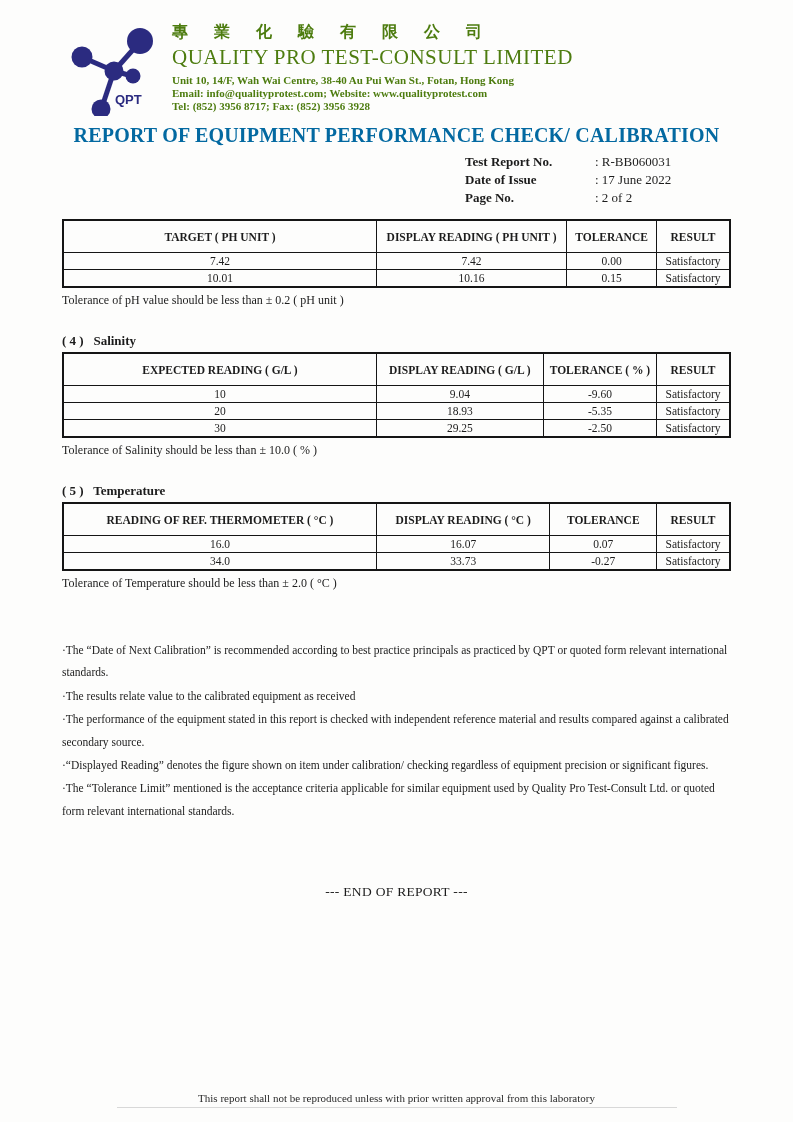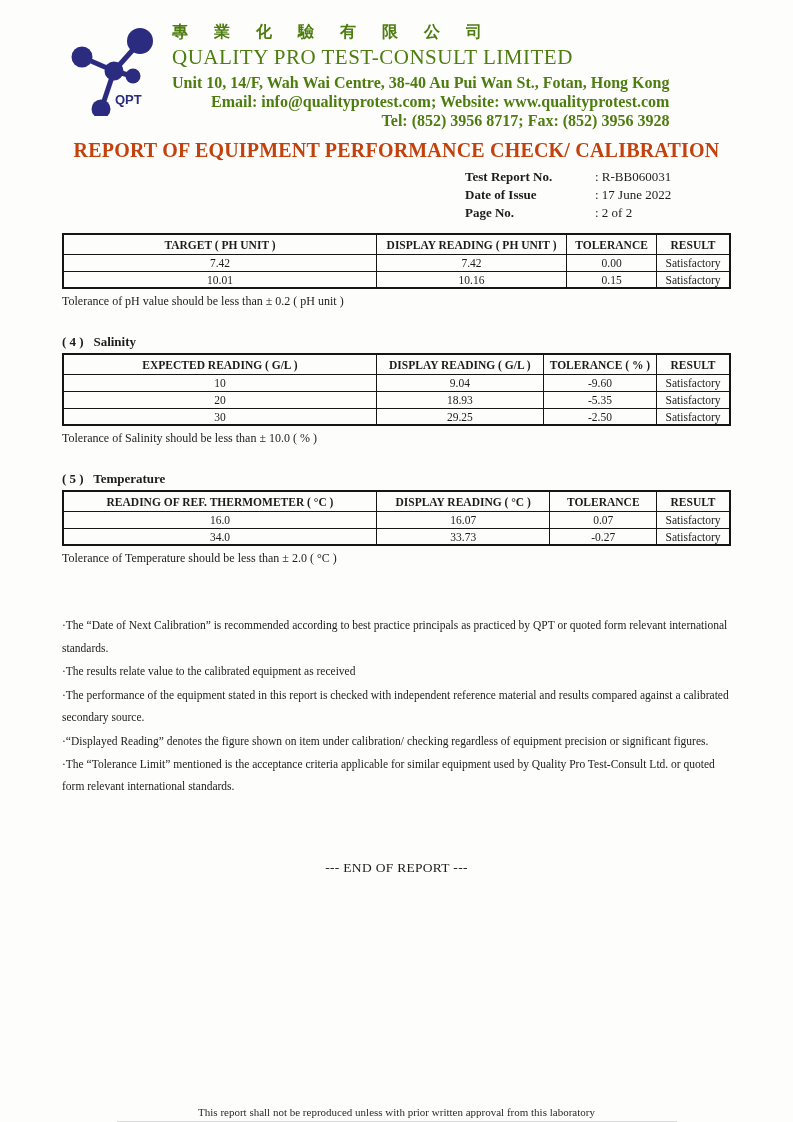--- a/index.html
+++ b/index.html
@@ -17,57 +17,57 @@
 
   
   .header { display: flex; margin-top: 14px; }
   .logo-box { width: 102px; height: 102px; flex: 0 0 auto; }
   .header-text { margin-left: 8px; padding-top: 8px; color: #4d7c0f; }
   .company-zh {
     font-size: 16px; font-weight: bold; letter-spacing: 11px;
     white-space: pre;
   }
   .company-en { font-size: 21px; letter-spacing: 0.5px; margin-top: 2px; }
-  .addr { font-size: 16px; font-weight: bold; line-height: 1.18; margin-top: 4px; text-align: right; }
+  .addr { font-size: 11px; font-weight: bold; line-height: 1.18; margin-top: 4px; }
   .addr-line { white-space: pre; }
 
   
   .report-title {
     text-align: center; font-weight: bold; font-size: 20px;
-    letter-spacing: 0.2px; margin-top: 8px; color: #c2410c;
+    letter-spacing: 0.2px; margin-top: 8px; color: #0369a1;
   }
   .report-info { margin-top: 6px; margin-left: 403px; font-size: 13px; }
   .report-info-row { display: flex; line-height: 1.38; }
   .report-info-label { font-weight: bold; width: 130px; }
   .report-info-value { }
 
   
   table {
     width: 100%; border-collapse: collapse;
     border: 2.5px solid #151515;
     font-size: 11.5px;
   }
   th, td { border: 1.4px solid #151515; text-align: center; padding: 1px 3px; }
-  th { height: 20px; font-size: 11.5px; }
+  th { height: 33px; font-size: 11.5px; }
   td { height: 17px; font-weight: normal; }
   thead th { border-bottom: 1.8px solid #151515; }
   .tbl-1 { margin-top: 12px; }
   .note { font-size: 12px; margin-top: 5px; white-space: pre-wrap; }
   .section-label { font-weight: bold; font-size: 13px; margin-top: 25px; white-space: pre; }
   .section-label + table { margin-top: 3px; }
 
   
   .remarks { margin-top: 48px; }
   .remarks-heading { font-weight: bold; font-size: 12.5px; }
   .remark-line { font-size: 11.5px; line-height: 1.95; margin-top: 1px; }
 
   
   .end-of-report { text-align: center; font-size: 13.5px; margin-top: 62px; letter-spacing: 0.3px; }
   .footer {
-    position: absolute; left: 0; bottom: 0; width: 100%;
+    position: absolute; left: 0; bottom: 14px; width: 100%;
     text-align: center;
   }
   .footer-text { font-size: 11px; color: #2a2a2a; }
   .footer-rule { width: 560px; height: 1px; background: #d8d8d8; margin: 3px auto 0; }
 </style>
 </head>
 <body>
 
 <div class="page">
   <div class="content">

